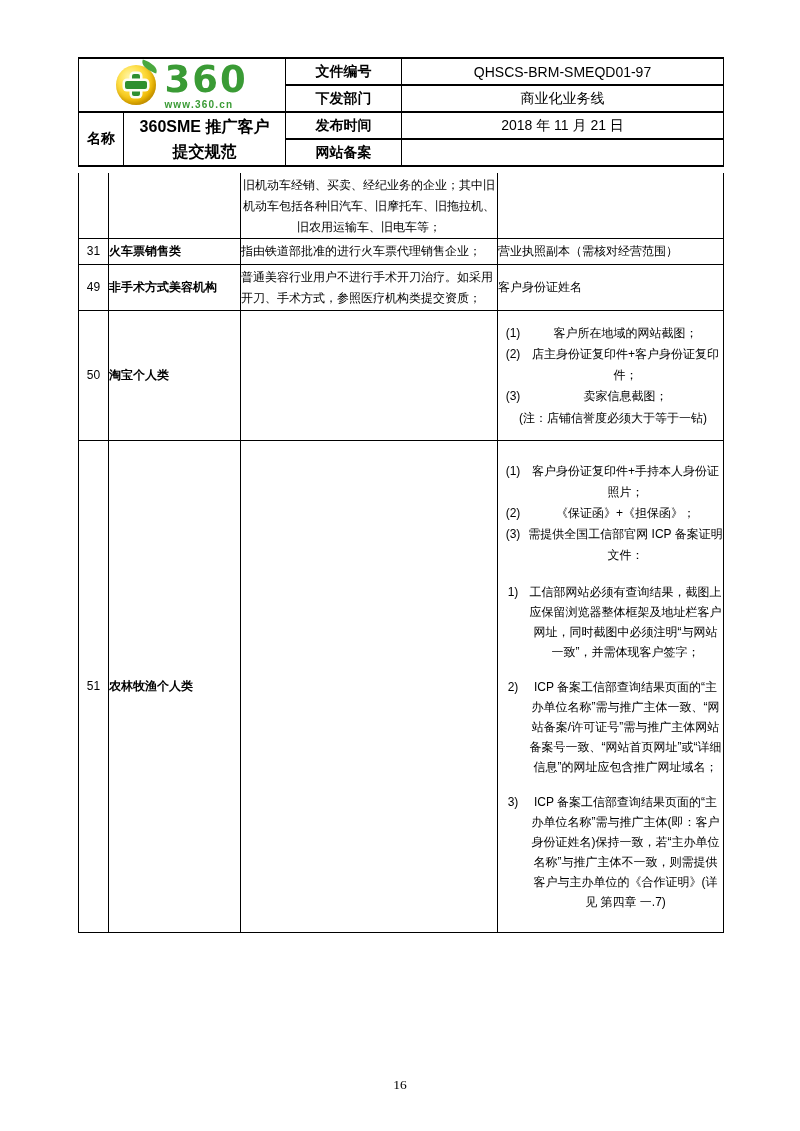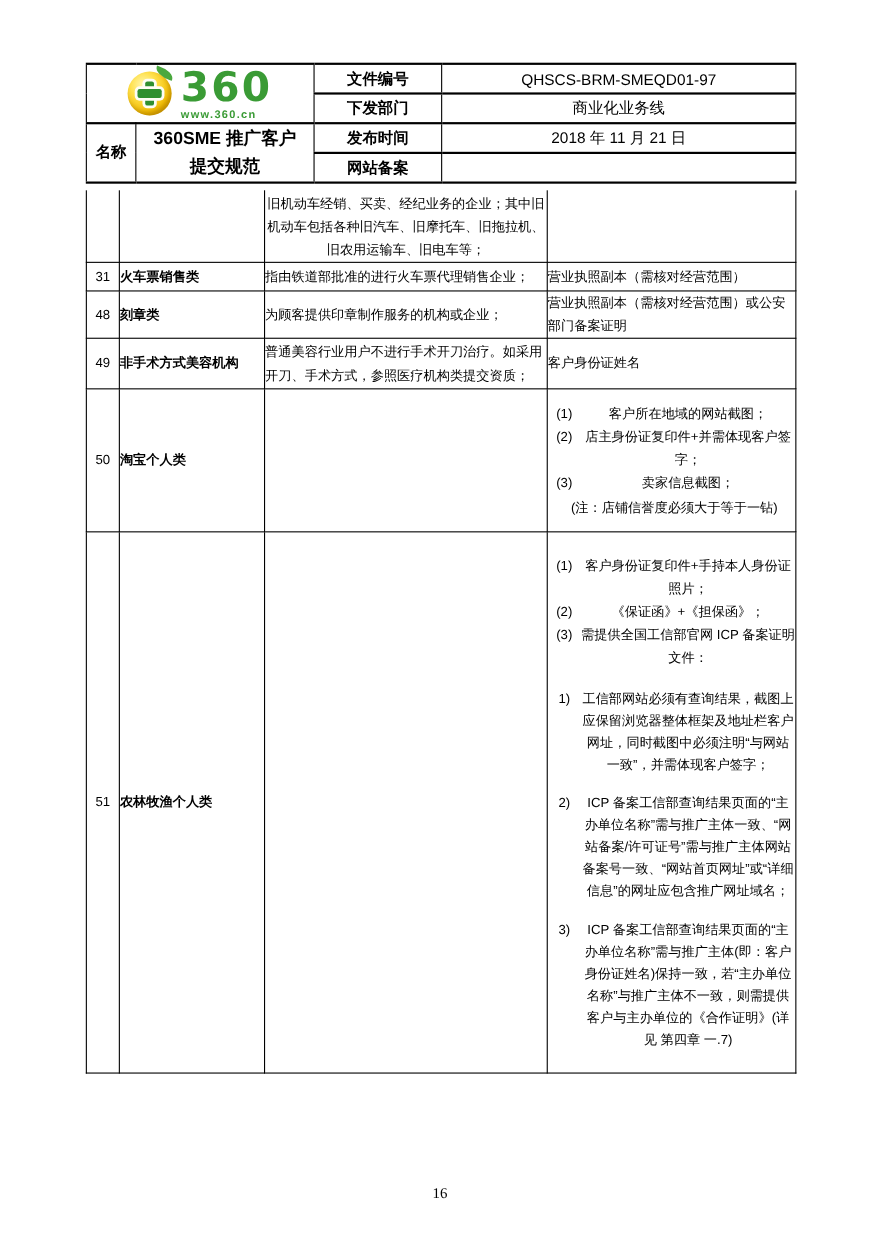--- a/index.html
+++ b/index.html
@@ -130,46 +130,40 @@
     </tr>
 
     <tr style="height:26px">
       <td class="num-cell">31</td>
       <td class="cat-cell">火车票销售类</td>
       <td class="desc-cell">指由铁道部批准的进行火车票代理销售企业；</td>
       <td class="req-cell">营业执照副本（需核对经营范围）</td>
     </tr>
 
 
-    <tr style="height:39px">
-      <td class="num-cell">48</td>
-      <td class="cat-cell">刻章类</td>
-      <td class="desc-cell">为顾客提供印章制作服务的机构或企业；</td>
-      <td class="req-cell">营业执照副本（需核对经营范围）或公安部门备案证明</td>
-    </tr>
 
     <tr style="height:46px">
       <td class="num-cell">49</td>
       <td class="cat-cell">非手术方式美容机构</td>
       <td class="desc-cell">普通美容行业用户不进行手术开刀治疗。如采用开刀、手术方式，参照医疗机构类提交资质；</td>
       <td class="req-cell">客户身份证姓名</td>
     </tr>
 
     <tr style="height:130px">
       <td class="num-cell">50</td>
       <td class="cat-cell">淘宝个人类</td>
       <td class="desc-cell"></td>
       <td class="req-cell top-align req-list">
         <div class="req-item">
           <span class="mk">(1)</span>
           <span class="tx">客户所在地域的网站截图；</span>
         </div>
         <div class="req-item">
           <span class="mk">(2)</span>
-          <span class="tx">店主身份证复印件+并需体现客户签字；</span>
+          <span class="tx">店主身份证复印件+客户身份证复印件；</span>
         </div>
         <div class="req-item">
           <span class="mk">(3)</span>
           <span class="tx">卖家信息截图；</span>
         </div>
         <div class="req-note">(注：店铺信誉度必须大于等于一钻)</div>
       </td>
     </tr>
 
     <tr style="height:492px">

